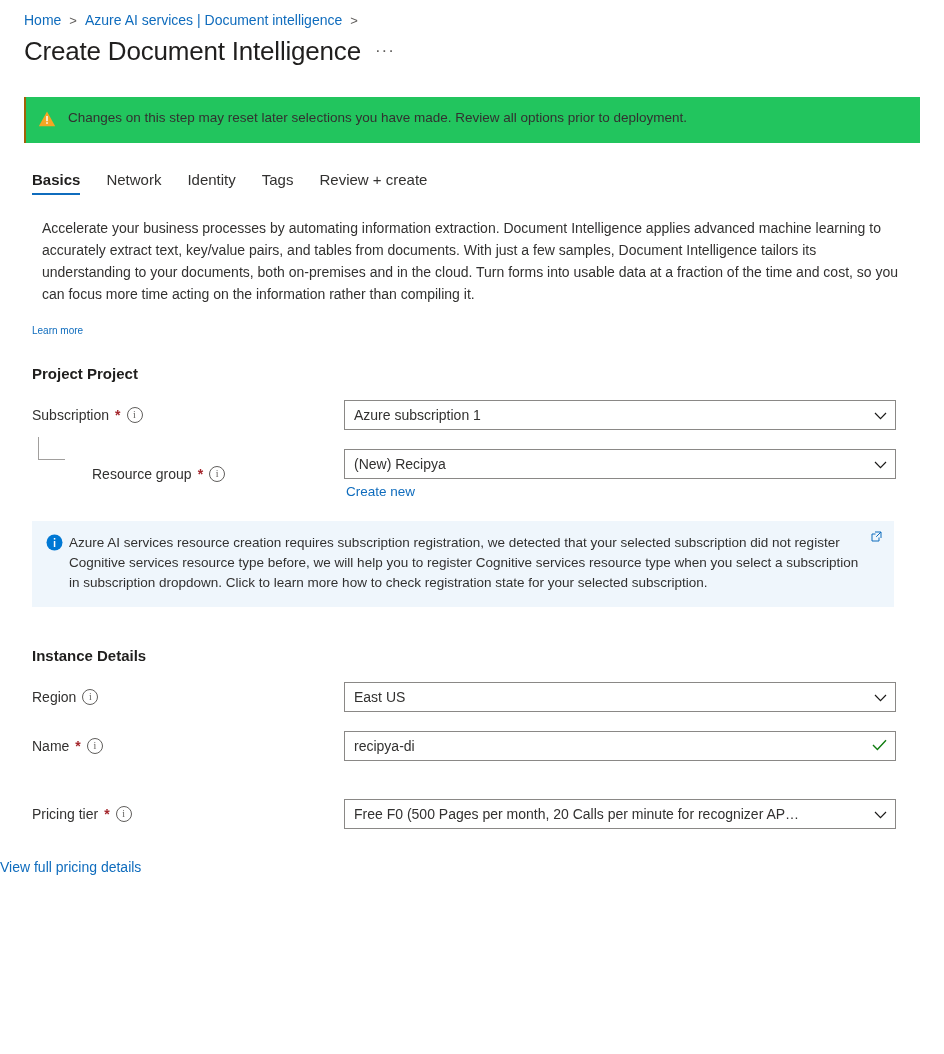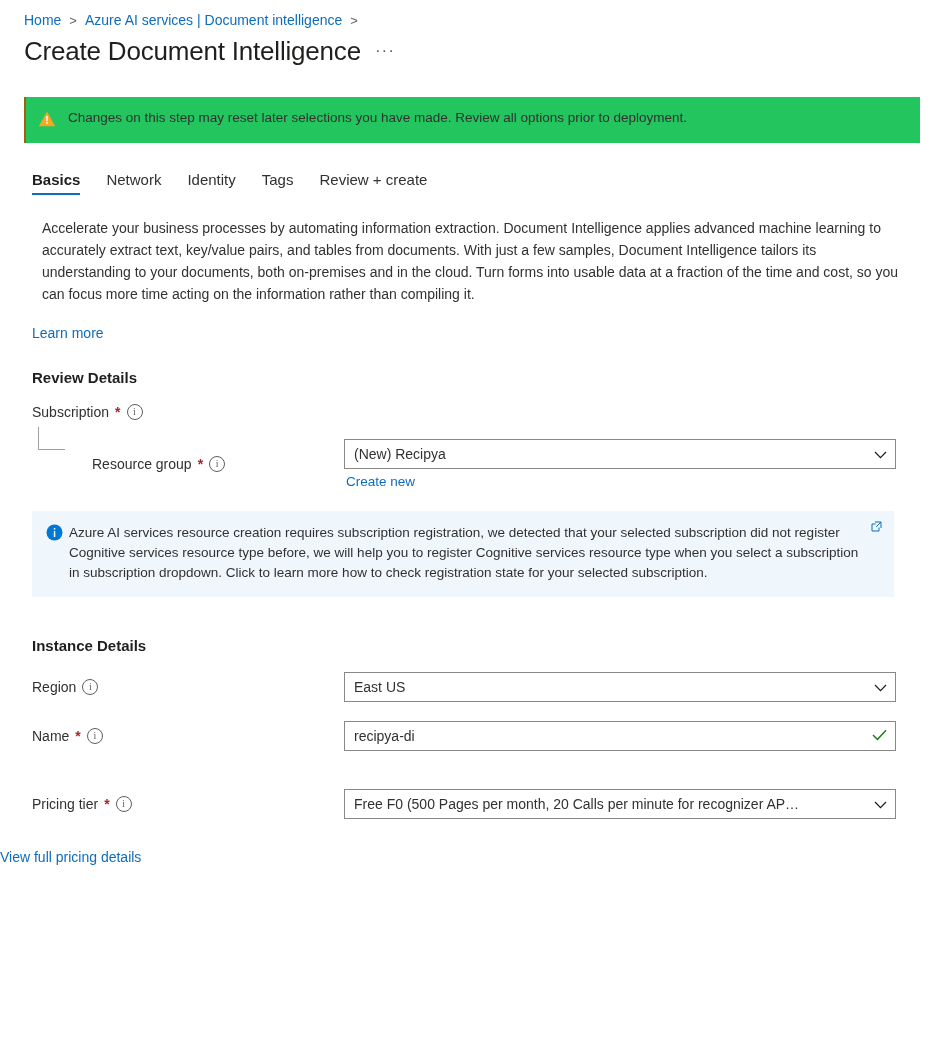--- a/index.html
+++ b/index.html
@@ -111,21 +111,21 @@
     padding: 22px 0 0 32px;
     width: 862px;
     font-size: 14px;
     line-height: 22px;
     color: #323130;
     margin-left: 10px;
   }
   .learn-more {
     padding: 20px 0 0 32px;
     color: #0f6cbd;
-    font-size: 14px;
+    font-size: 10px;
     cursor: pointer;
     display: inline-block;
   }
 
   
   .section-head {
     font-size: 15px;
     font-weight: 600;
     color: #201f1e;
     padding-left: 32px;
@@ -290,27 +290,37 @@
   <div class="tab">Identity</div>
   <div class="tab">Tags</div>
   <div class="tab">Review + create</div>
 </div>
 
 
 <div class="intro">Accelerate your business processes by automating information extraction. Document Intelligence applies advanced machine learning to accurately extract text, key/value pairs, and tables from documents. With just a few samples, Document Intelligence tailors its understanding to your documents, both on-premises and in the cloud. Turn forms into usable data at a fraction of the time and cost, so you can focus more time acting on the information rather than compiling it.</div>
 <div class="learn-more">Learn more</div>
 
 
-<div class="section-head" style="margin-top:28px;">Review Details</div>
+<div class="section-head" style="margin-top:28px;">Project Project</div>
 
 <div class="form-row" style="margin-top:18px;">
   <div class="form-label">
     <span>Subscription</span>
     <span class="req">*</span>
     <span class="info-icon">i</span>
+  </div>
+  <div class="control">
+    <div class="select-box">
+      <span class="val">Azure subscription 1</span>
+      <span class="chev">
+        <svg width="13" height="8" viewBox="0 0 13 8">
+            <path d="M1 1 L6.5 6.6 L12 1" stroke="#1b1a19" stroke-width="1.2" fill="none"></path>
+          </svg>
+      </span>
+    </div>
   </div>
 </div>
 
 <div class="form-row" style="margin-top:19px;">
   <div class="elbow"></div>
   <div class="form-label indent">
     <span>Resource group</span>
     <span class="req">*</span>
     <span class="info-icon">i</span>
   </div>

